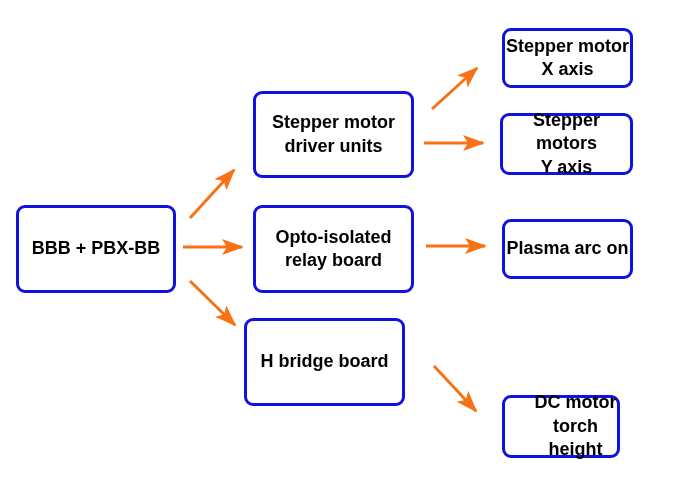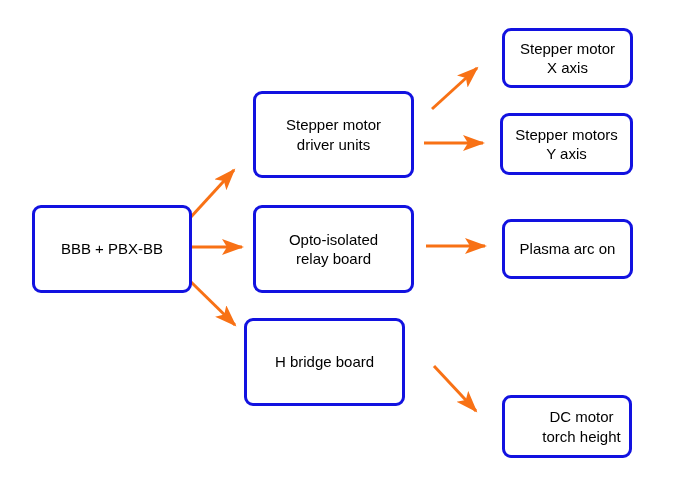--- a/index.html
+++ b/index.html
@@ -42,32 +42,33 @@
     border: 3px solid var(--blue);
     border-radius: 9px;
     background: #ffffff;
     display: flex;
     align-items: center;
     justify-content: center;
     text-align: center;
   }
   .node-label {
     white-space: pre-line;
-    font-size: 15px;
+    font-size: 18px;
     line-height: 1.3;
     color: var(--text);
+    font-weight: bold;
   }
-  #node-bbb     { left: 32px;  top: 205px; width: 160px; height: 88px; }
+  #node-bbb     { left: 16px;  top: 205px; width: 160px; height: 88px; }
   #node-driver  { left: 253px; top: 91px;  width: 161px; height: 87px; }
   #node-xaxis   { left: 502px; top: 28px;  width: 131px; height: 60px; }
   #node-yaxis   { left: 500px; top: 113px; width: 133px; height: 62px; }
   #node-opto    { left: 253px; top: 205px; width: 161px; height: 88px; }
   #node-plasma  { left: 502px; top: 219px; width: 131px; height: 60px; }
   #node-hbridge { left: 244px; top: 318px; width: 161px; height: 88px; }
-  #node-dcmotor { left: 502px; top: 395px; width: 130px; height: 63px; padding-left: 29px; }
+  #node-dcmotor { left: 502px; top: 395px; width: 118px; height: 63px; padding-left: 29px; }
 </style>
 </head>
 <body>
 
 <div class="stage">
 
   <svg class="arrow-layer" width="700" height="500" viewBox="0 0 700 500" xmlns="http://www.w3.org/2000/svg">
     <defs>
       <marker id="arrowhead" markerUnits="userSpaceOnUse" markerWidth="24" markerHeight="18" refX="20" refY="8" orient="auto">
         <path class="arrow-head" d="M0,0 L22,8 L0,16 L5,8 Z"></path>

